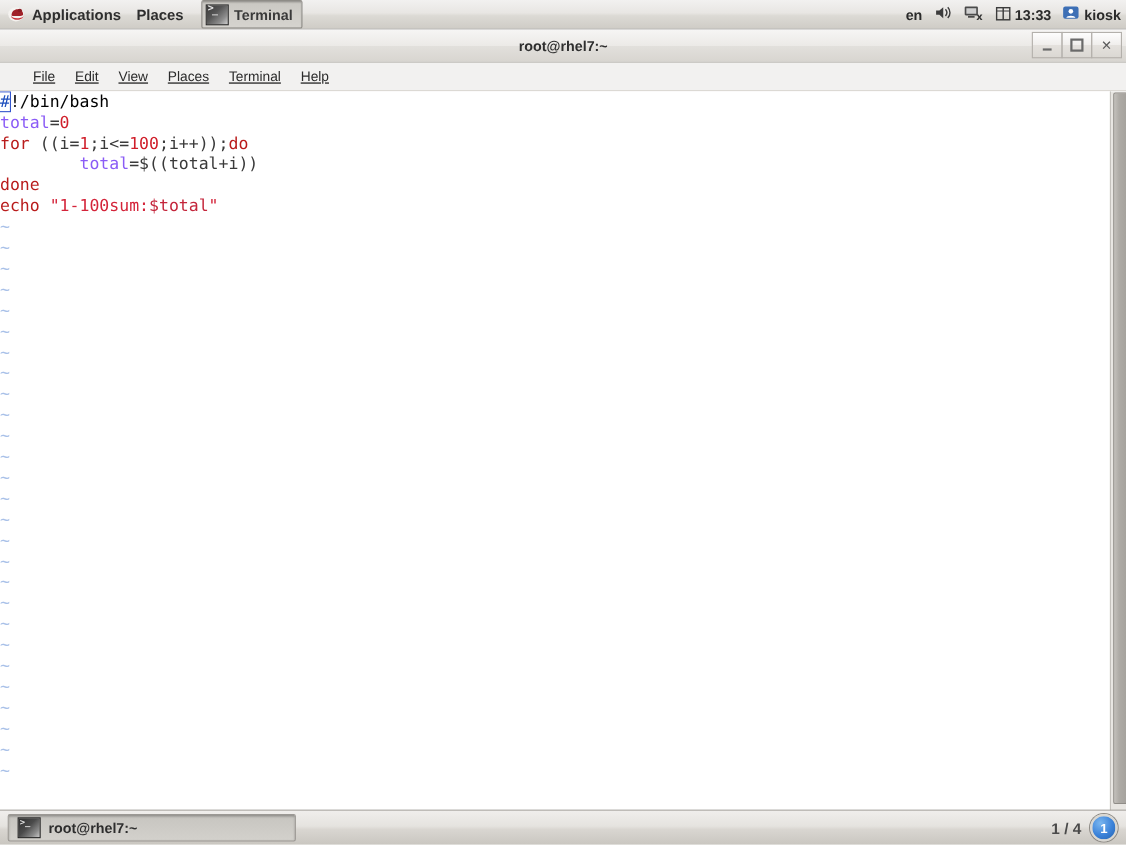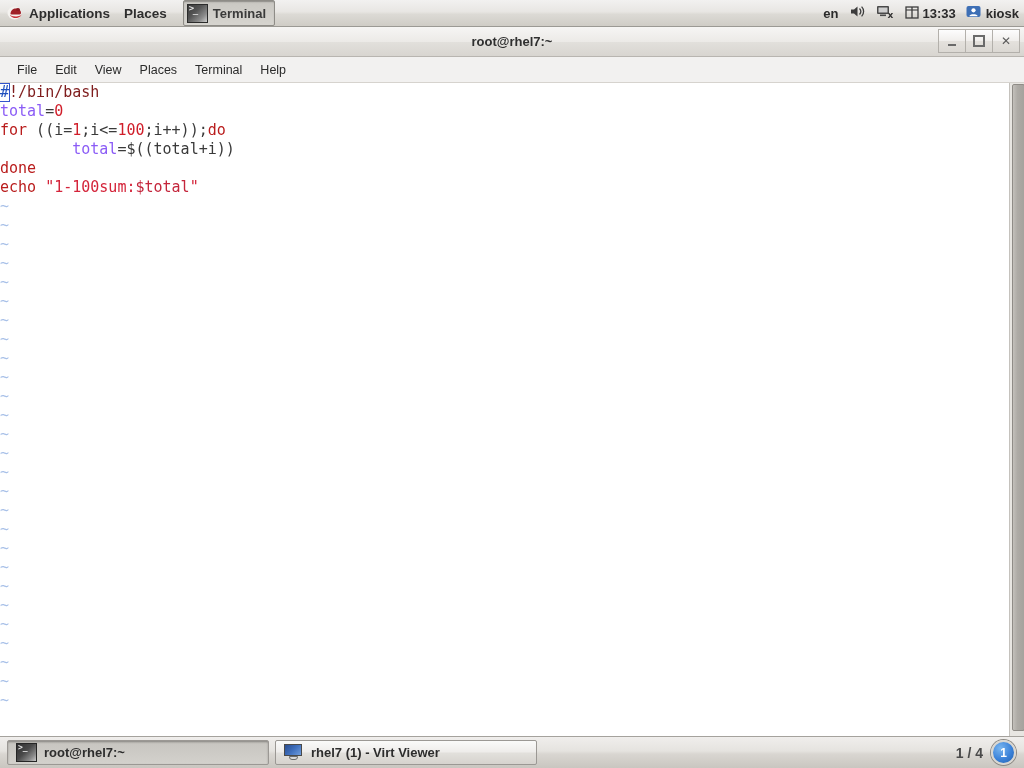--- a/index.html
+++ b/index.html
@@ -112,21 +112,22 @@
   .win-btn .glyph-max {
     display: block; width: 8px; height: 8px; border: 2px solid #6a6a6a;
   }
   .win-btn .glyph-close { font-size: 12px; font-weight: bold; color: #5b5b5b; line-height: 1; }
 
   #menubar {
     height: 25px;
     background: #f2f1f0;
     border-bottom: 1px solid #d6d3ce;
     display: flex; align-items: center;
-    padding-left: 8px;
+    padding-left: 21px;
+    text-decoration: underline;
   }
   .menu-item {
     padding: 3px 9px;
     font-size: 12.5px; color: #2b2b2b;
     border-radius: 2px;
   }
 
   
   #term-body {
     position: relative;
@@ -136,21 +137,21 @@
   }
   #term-text {
     position: absolute; left: 0; top: 0;
     padding: 0;
     font-family: "DejaVu Sans Mono", monospace;
     font-size: 15px;
     line-height: 19px;
     white-space: pre;
   }
   .tline { height: 19px; }
-  .c-comment   { color: #7f1d1d; }
+  .c-comment   { color: #000000; }
   .c-ident     { color: #8b5cf6; }
   .c-number    { color: #d01e2a; }
   .c-keyword   { color: #b91c1c; }
   .c-plain     { color: #3a3a3a; }
   .c-string    { color: #d4243a; }
   .c-var       { color: #c4263c; }
   .c-tilde     { color: #a8c0e8; }
   .cursor-box {
     display: inline-block;
     border: 1px solid #3355cc;
@@ -384,27 +385,20 @@
     </div>
   </div>
 
   <div id="taskbar">
 
     <div class="task-btn active">
       <span class="task-icon-term"></span>
       <span>root@rhel7:~</span>
     </div>
 
-    <div class="task-btn inactive">
-      <span class="task-icon-vv">
-        <span class="screen-box"></span>
-          <span class="stand"></span>
-      </span>
-      <span>rhel7 (1) - Virt Viewer</span>
-    </div>
 
     <div class="taskbar-spacer"></div>
 
     <div id="workspace-label">1 / 4</div>
     <div id="notif-badge">1</div>
   </div>
 
 </div>
 
 </body></html>

